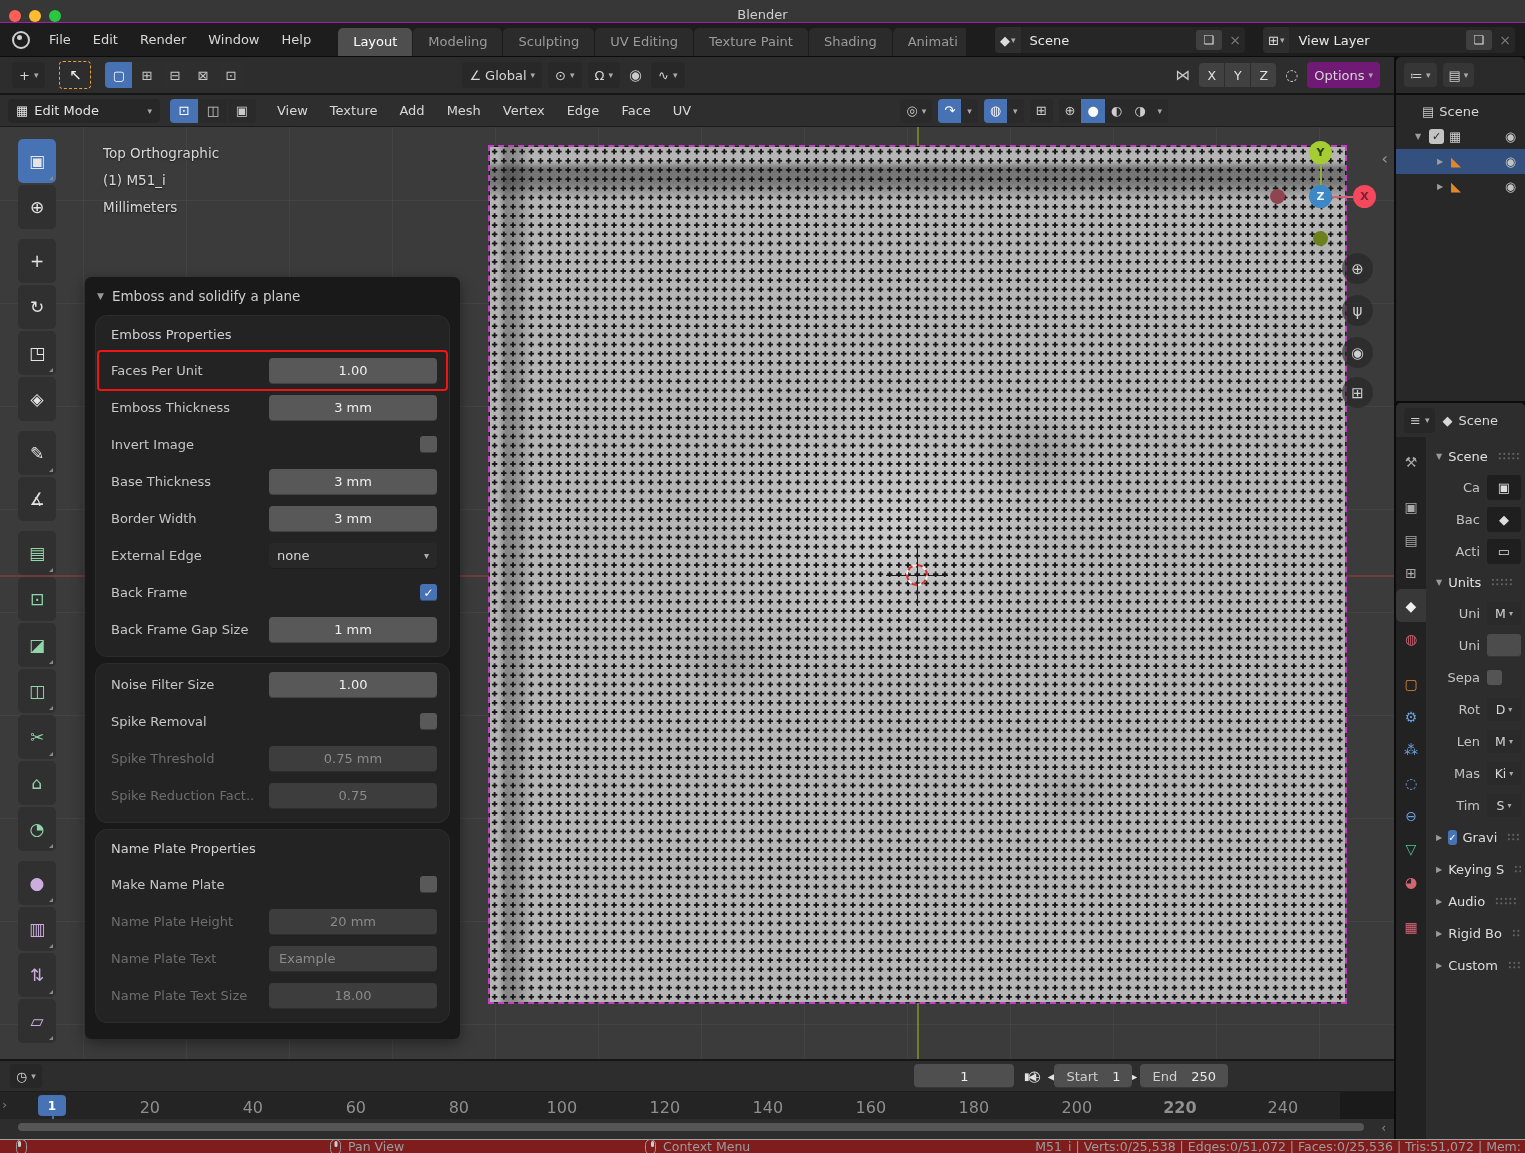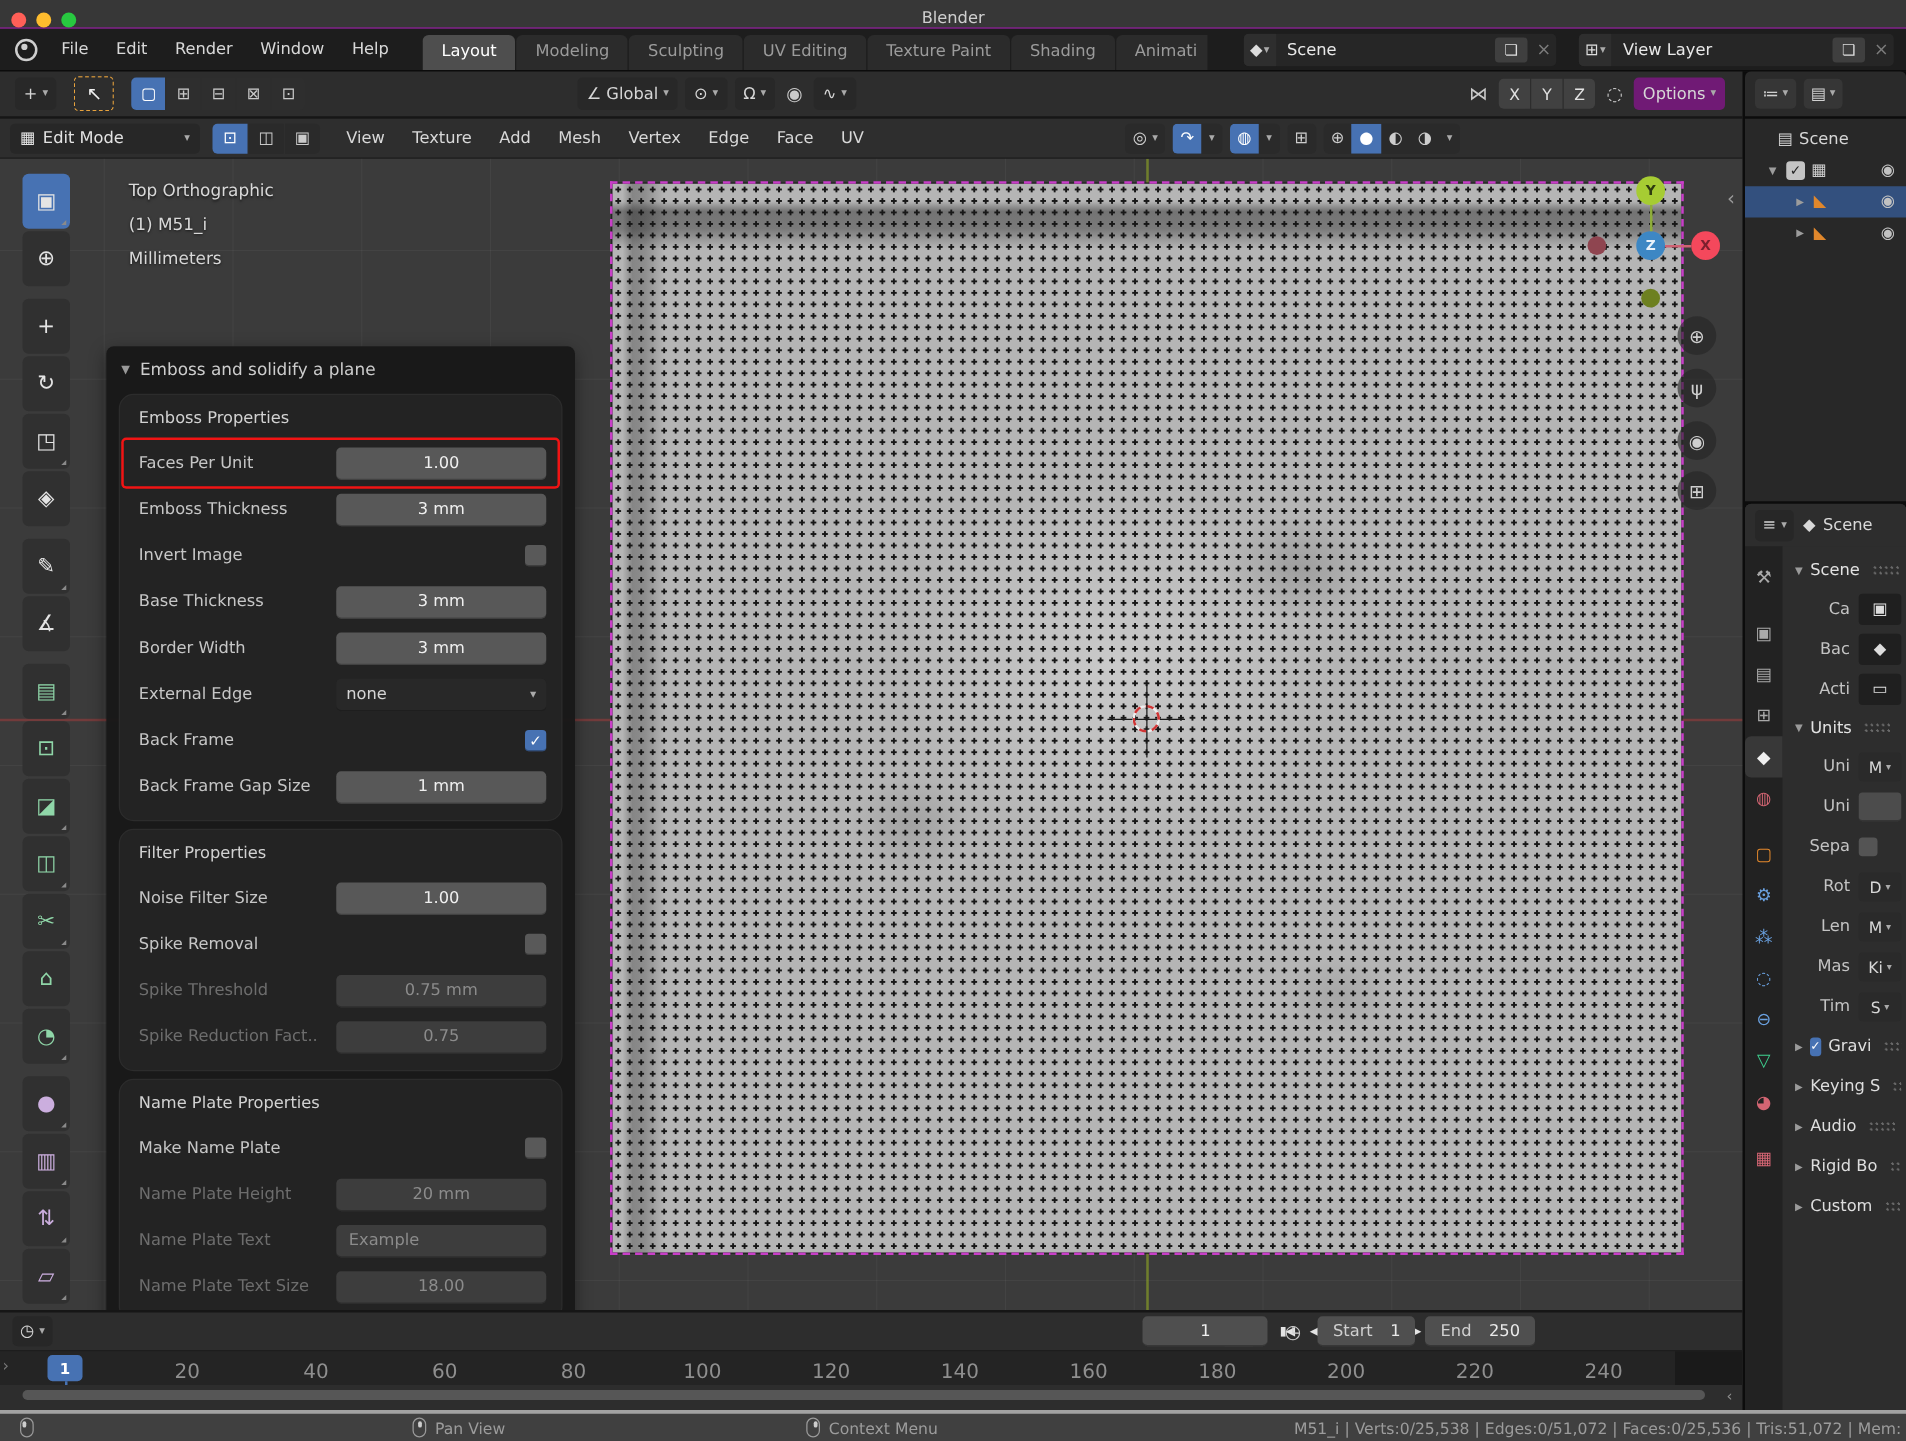--- a/index.html
+++ b/index.html
@@ -184,21 +184,21 @@
   .fbtn{width:38px;height:25px;background:#1f1f1f;border-radius:3px;display:flex;align-items:center;justify-content:center;color:#ddd;font-size:13px}
   .pdd{width:40px;height:23px;background:#2a2a2a;border-radius:3px;display:flex;align-items:center;justify-content:center;gap:3px;color:#d8d8d8;font-size:12.5px}
   .pdd .chev{font-size:8px}
   .pfld{width:40px;height:23px;background:#4c4c4c;border-radius:3px;box-shadow:inset 0 -1px 0 rgba(0,0,0,.3)}
   .pcb{width:15px;height:15px;background:#545454;border-radius:3px;display:flex;align-items:center;justify-content:center;color:#fff;font-size:10px}
   .pcb.on{background:#4772b3}
   .crow{height:32px;display:flex;align-items:center;gap:6px;padding-left:8px;color:#dedede;position:relative;white-space:nowrap;overflow:hidden}
   .crow .tri{font-size:8px;color:#9a9a9a}
 
   
-  .statusbar{height:25px;background:#404040;border-top:3px solid #a3a3a3;position:relative;display:flex;align-items:center;color:#9c9c9c;font-size:12.5px;flex:none}
+  .statusbar{height:14px;background:#7f1d1d;border-top:1px solid #a3a3a3;position:relative;display:flex;align-items:center;color:#9c9c9c;font-size:12.5px;flex:none}
   .mouse{width:11px;height:16px;border:1.5px solid #9a9a9a;border-radius:5.5px;position:relative;display:inline-block;flex:none}
   .mouse i{position:absolute;top:1.5px;width:3px;height:5.5px;background:#cdcdcd;border-radius:1.5px}
   .mouse.l i{left:1px}.mouse.m i{left:50%;transform:translateX(-50%)}.mouse.r i{right:1px}
   .hint{position:absolute;display:flex;align-items:center;gap:7px}
   .stats{position:absolute;right:4px;white-space:nowrap}
 </style>
 </head>
 <body>
 
 <div class="app">
@@ -493,21 +493,20 @@
                   <span class="ocb on">✓</span>
                 </div>
                 <div class="orow">
                   <span class="olabel">Back Frame Gap Size</span>
                   <div class="ofld">
                     <span class="oval">1 mm</span>
                   </div>
                 </div>
               </div>
               <div class="obox">
-                <div class="obox-title">Filter Properties</div>
                 <div class="orow">
                   <span class="olabel">Noise Filter Size</span>
                   <div class="ofld">
                     <span class="oval">1.00</span>
                   </div>
                 </div>
                 <div class="orow">
                   <span class="olabel">Spike Removal</span>
                   <span class="ocb"></span>
                 </div>
@@ -589,21 +588,21 @@
         <span class="tick" style="left: 149.85px;">20</span>
             <span class="tick" style="left: 252.85px;">40</span>
             <span class="tick" style="left: 355.85px;">60</span>
             <span class="tick" style="left: 458.85px;">80</span>
             <span class="tick" style="left: 561.85px;">100</span>
             <span class="tick" style="left: 664.85px;">120</span>
             <span class="tick" style="left: 767.85px;">140</span>
             <span class="tick" style="left: 870.85px;">160</span>
             <span class="tick" style="left: 973.85px;">180</span>
             <span class="tick" style="left: 1076.85px;">200</span>
-            <span class="tick" style="left: 1179.85px;">220</span>
+            <span class="tick" style="left: 1179.85px; font-weight: bold;">220</span>
             <span class="tick" style="left: 1282.85px;">240</span>
           </div>
         <div class="tlscroll">
           <div class="thumb"></div>
           <span class="endchev">‹</span>
         </div>
       </div>
     </div>
 
     <div class="rightcol">

